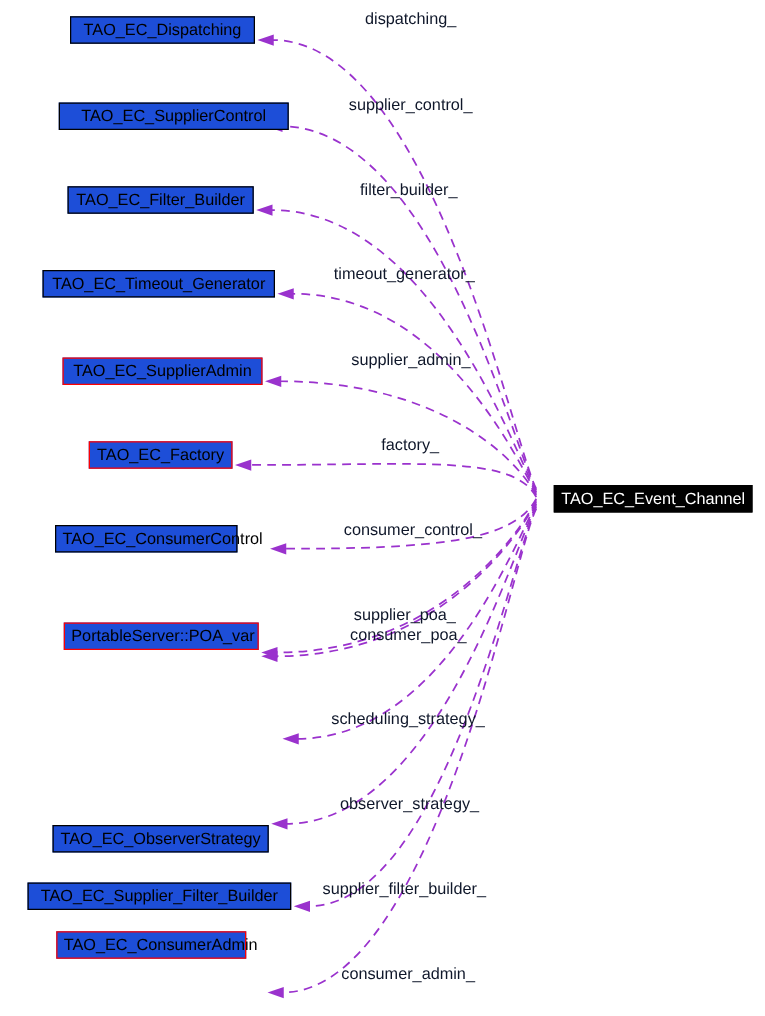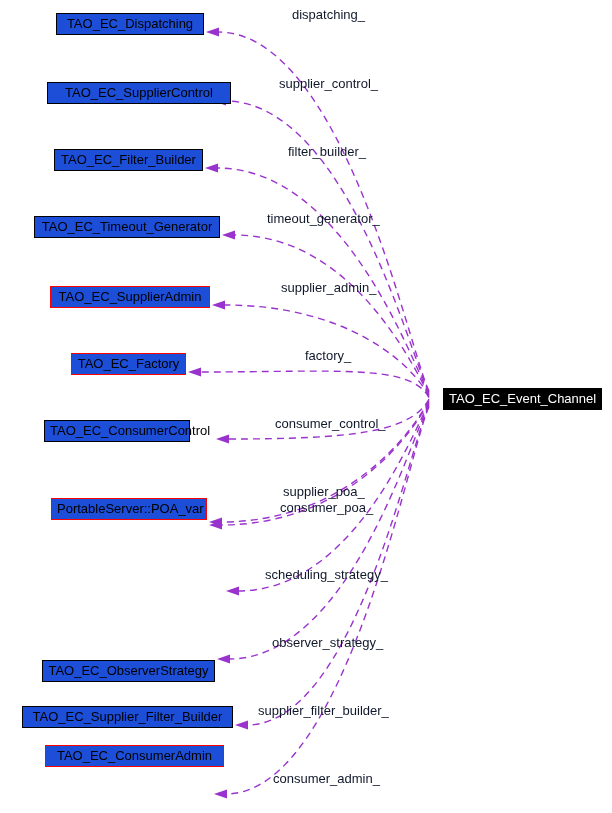--- a/index.html
+++ b/index.html
@@ -100,21 +100,21 @@
   <div class="node" style="left: 56px; top: 13px; width: 148px; height: 22px;">TAO_EC_Dispatching</div>
   <div class="node" style="left: 47px; top: 82px; width: 184px; height: 22px;">TAO_EC_SupplierControl</div>
   <div class="node" style="left: 54px; top: 149px; width: 149px; height: 22px;">TAO_EC_Filter_Builder</div>
   <div class="node" style="left: 34px; top: 216px; width: 186px; height: 22px;">TAO_EC_Timeout_Generator</div>
   <div class="node red" style="left: 50px; top: 286px; width: 160px; height: 22px;">TAO_EC_SupplierAdmin</div>
   <div class="node red" style="left: 71px; top: 353px; width: 115px; height: 22px;">TAO_EC_Factory</div>
   <div class="node" style="left: 44px; top: 420px; width: 146px; height: 22px;">TAO_EC_ConsumerControl</div>
   <div class="node red" style="left: 51px; top: 498px; width: 156px; height: 22px;">PortableServer::POA_var</div>
   <div class="node" style="left: 42px; top: 660px; width: 173px; height: 22px;">TAO_EC_ObserverStrategy</div>
   <div class="node" style="left: 22px; top: 706px; width: 211px; height: 22px;">TAO_EC_Supplier_Filter_Builder</div>
-  <div class="node red" style="left: 45px; top: 745px; width: 179px; height: 22px;">TAO_EC_ConsumerAdmin</div>
+  <div class="node red" style="left: 45px; top: 745px; width: 152px; height: 22px;">TAO_EC_ConsumerAdmin</div>
 
   <div class="node focus" style="left: 427px; top: 388px; width: 159px; height: 22px; margin-left: 16px;">TAO_EC_Event_Channel</div>
 
   <div class="edge-label" style="left: 292px; top: 7px;">dispatching_</div>
   <div class="edge-label" style="left: 279px; top: 76px;">supplier_control_</div>
   <div class="edge-label" style="left: 288px; top: 144px;">filter_builder_</div>
   <div class="edge-label" style="left: 267px; top: 211px;">timeout_generator_</div>
   <div class="edge-label" style="left: 281px; top: 280px;">supplier_admin_</div>
   <div class="edge-label" style="left: 305px; top: 348px;">factory_</div>
   <div class="edge-label" style="left: 275px; top: 416px;">consumer_control_</div>

